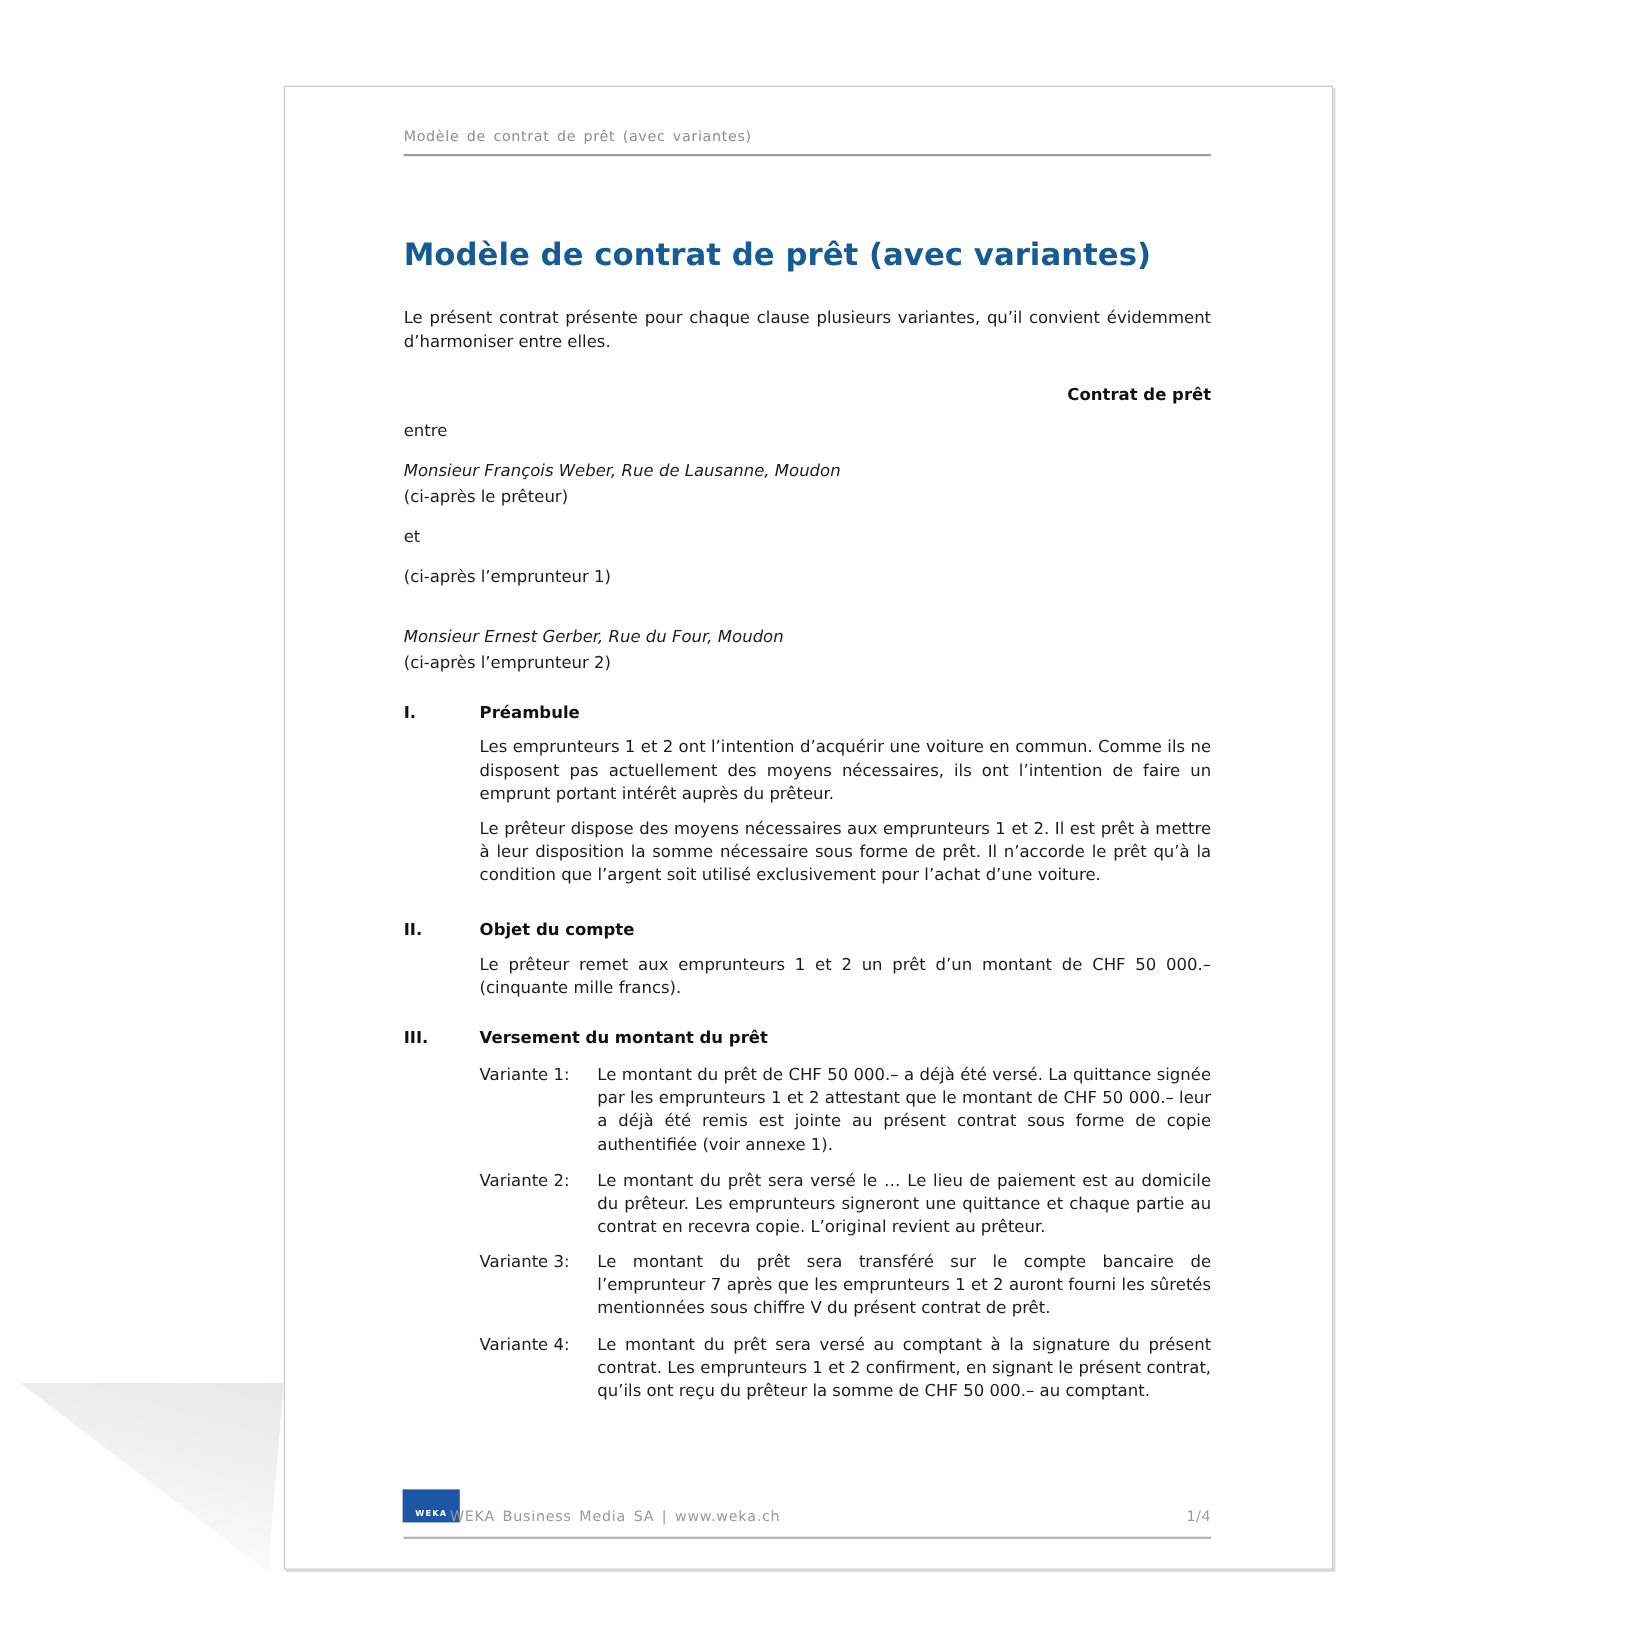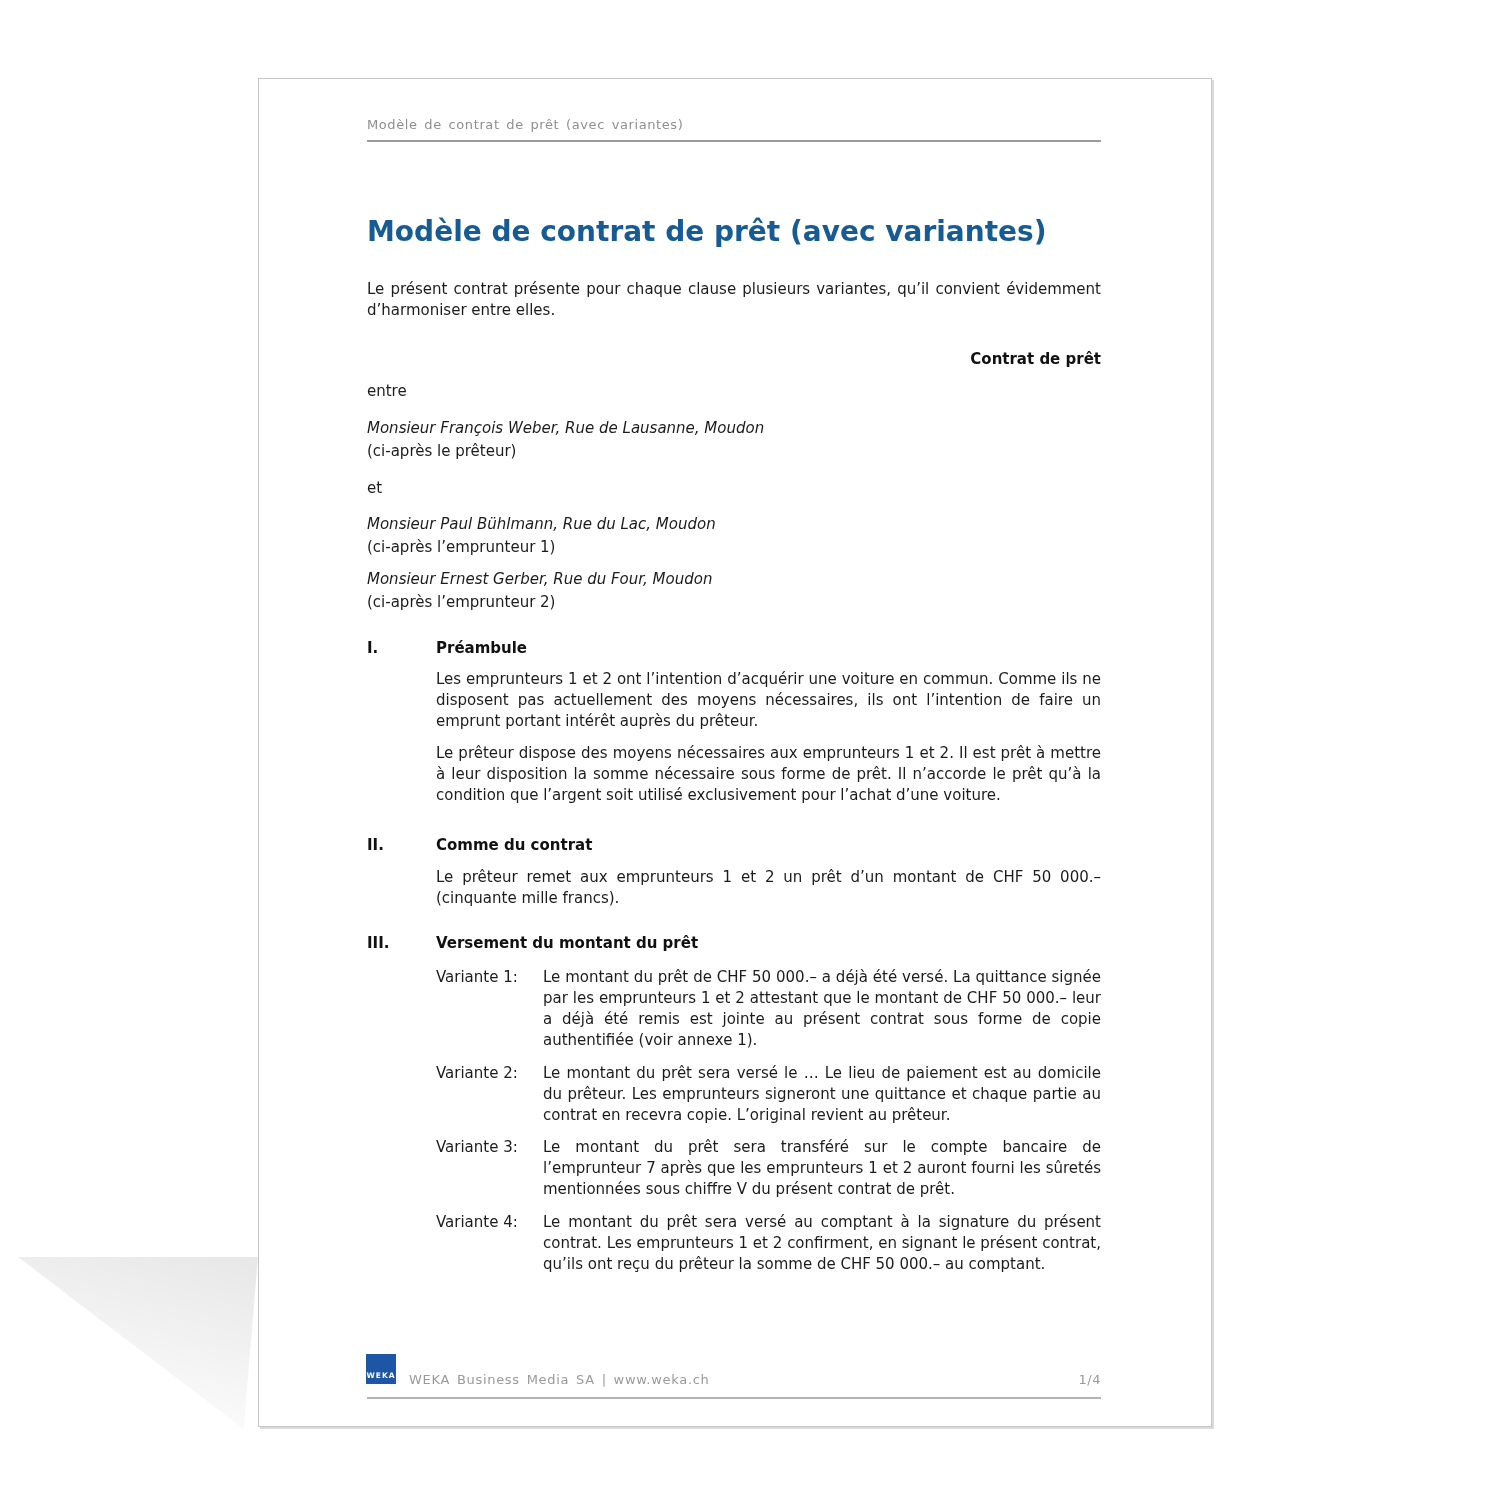--- a/index.html
+++ b/index.html
@@ -78,21 +78,21 @@
 
   .variant-row .variant-label { position: absolute; left: 69px; width: 105px; }
   .variant-row .variant-text { position: absolute; left: 176px; width: 558px; }
   .v1 { top: 888px; }
   .v2 { top: 984px; }
   .v3 { top: 1058px; }
   .v4 { top: 1133px; }
 
   .footer-logo {
     left: 107px; top: 1275px;
-    width: 30px; height: 30px;
+    width: 52px; height: 30px;
     background: #1d56a5;
     display: flex; align-items: flex-end; justify-content: center;
   }
   .footer-logo .logo-word {
     color: #ffffff; font-weight: bold;
     font-size: 7.5px; letter-spacing: 1px;
     margin-bottom: 4px;
   }
   .footer-company {
     left: 150px; top: 1293px;
@@ -127,39 +127,38 @@
     <div class="content-col body-text entre">entre</div>
 
     <div class="content-col body-text party party-lender">
       <div class="name">Monsieur François Weber, Rue de Lausanne, Moudon</div>
       <div class="alias">(ci-après le prêteur)</div>
     </div>
 
     <div class="content-col body-text et">et</div>
 
     <div class="content-col body-text party party-b1">
-      <div class="name">Monsieur Paul Bühlmann, Rue du Lac, Moudon</div>
       <div class="alias">(ci-après l’emprunteur 1)</div>
     </div>
 
     <div class="content-col body-text party party-b2">
       <div class="name">Monsieur Ernest Gerber, Rue du Four, Moudon</div>
       <div class="alias">(ci-après l’emprunteur 2)</div>
     </div>
 
     <div class="content-col section-heading sec1-heading">
       <span class="numeral">I.</span>
       <span class="heading-text">Préambule</span>
     </div>
     <div class="body-text justify sec1-p1">Les emprunteurs 1 et 2 ont l’intention d’acquérir une voiture en commun. Comme ils ne disposent pas actuellement des moyens nécessaires, ils ont l’intention de faire un emprunt portant intérêt auprès du prêteur.</div>
     <div class="body-text justify sec1-p2">Le prêteur dispose des moyens nécessaires aux emprunteurs 1 et 2. Il est prêt à mettre à leur disposition la somme nécessaire sous forme de prêt. Il n’accorde le prêt qu’à la condition que l’argent soit utilisé exclusivement pour l’achat d’une voiture.</div>
 
     <div class="content-col section-heading sec2-heading">
       <span class="numeral">II.</span>
-      <span class="heading-text">Comme du contrat</span>
+      <span class="heading-text">Objet du compte</span>
     </div>
     <div class="body-text justify sec2-p1">Le prêteur remet aux emprunteurs 1 et 2 un prêt d’un montant de CHF 50 000.– (cinquante mille francs).</div>
 
     <div class="content-col section-heading sec3-heading">
       <span class="numeral">III.</span>
       <span class="heading-text">Versement du montant du prêt</span>
     </div>
 
     <div class="content-col body-text variant-row v1">
       <span class="variant-label">Variante 1:</span>

